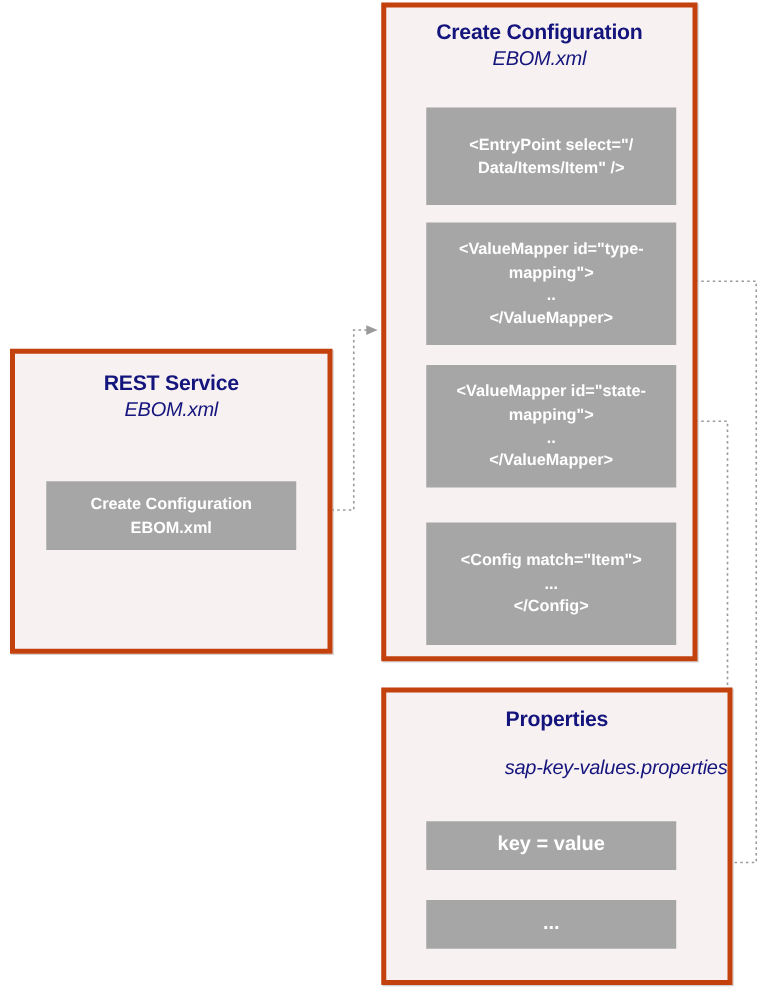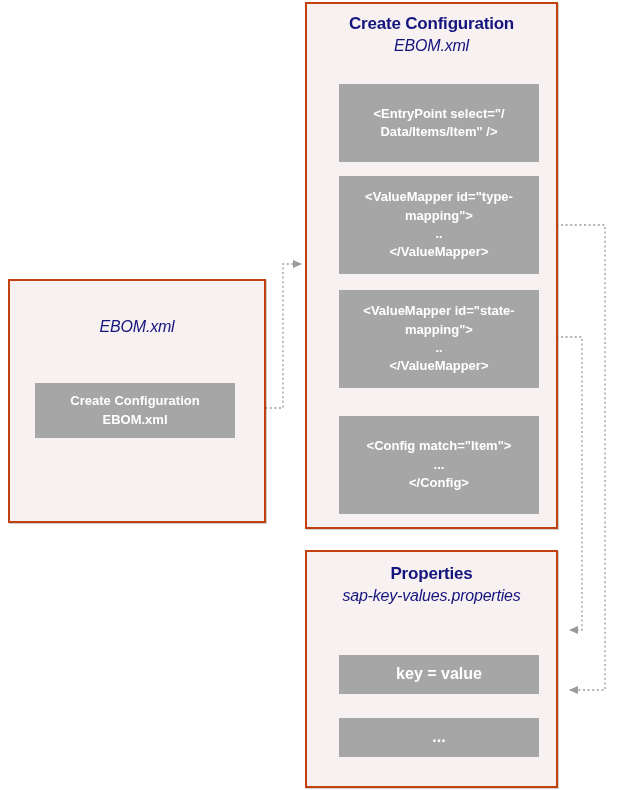--- a/index.html
+++ b/index.html
@@ -14,21 +14,21 @@
     overflow: hidden;
     font-family: "Liberation Sans", sans-serif;
   }
   #diagram-root {
     position: absolute;
     inset: 0;
   }
   .panel {
     position: absolute;
     background: #f8f1f2;
-    border: 2px solid #c2410c;
+    border: 4px solid #c2410c;
     box-sizing: border-box;
     box-shadow: 1px 1px 0 rgba(120,120,120,0.35);
   }
   .panel-title {
     position: absolute;
     left: 0;
     right: 0;
     text-align: center;
     color: #14147d;
     font-weight: bold;
@@ -66,28 +66,28 @@
     line-height: 1.4;
   }
   .connector-layer {
     position: absolute;
     inset: 0;
     pointer-events: none;
   }
   
   #panel-rest        { left: 8px;   top: 279px; width: 258px; height: 244px; }
   #panel-create      { left: 305px; top: 2px;   width: 253px; height: 527px; }
-  #panel-properties  { left: 305px; top: 550px; width: 253px; height: 238px; }
+  #panel-properties  { left: 305px; top: 550px; width: 281px; height: 238px; }
 
   #rest-title        { top: 14px; }
   #rest-subtitle     { top: 37px; }
   #create-title      { top: 10px; }
   #create-subtitle   { top: 33px; }
   #props-title       { top: 12px; }
-  #props-subtitle    { top: 35px; }
+  #props-subtitle    { top: 52px; text-align: right; }
 
   
   #box-entrypoint    { left: 32px; top: 80px;  width: 200px; height: 78px; }
   #box-type-mapping  { left: 32px; top: 172px; width: 200px; height: 98px; }
   #box-state-mapping { left: 32px; top: 286px; width: 200px; height: 98px; }
   #box-config        { left: 32px; top: 412px; width: 200px; height: 98px; }
 
   
   #box-create-config { left: 25px; top: 102px; width: 200px; height: 55px; }
 
@@ -111,20 +111,21 @@
     </defs>
 
     <path d="M233,408 L283,408 L283,264 L301,264" fill="none" stroke="#9a9a9a" stroke-width="1.3" stroke-dasharray="2,2.6" marker-end="url(#arrow-right)"></path>
 
     <path d="M538,225 L605,225 L605,690 L570,690" fill="none" stroke="#9a9a9a" stroke-width="1.3" stroke-dasharray="2,2.6" marker-end="url(#arrow-left)"></path>
 
     <path d="M538,337 L582,337 L582,630 L570,630" fill="none" stroke="#9a9a9a" stroke-width="1.3" stroke-dasharray="2,2.6" marker-end="url(#arrow-left)"></path>
   </svg>
 
   <div class="panel" id="panel-rest">
+    <div class="panel-title" id="rest-title">REST Service</div>
     <div class="panel-subtitle" id="rest-subtitle">EBOM.xml</div>
     <div class="code-box" id="box-create-config">Create Configuration
 EBOM.xml</div>
   </div>
 
   <div class="panel" id="panel-create">
     <div class="panel-title" id="create-title">Create Configuration</div>
     <div class="panel-subtitle" id="create-subtitle">EBOM.xml</div>
 
     <div class="code-box" id="box-entrypoint">&lt;EntryPoint select="/

